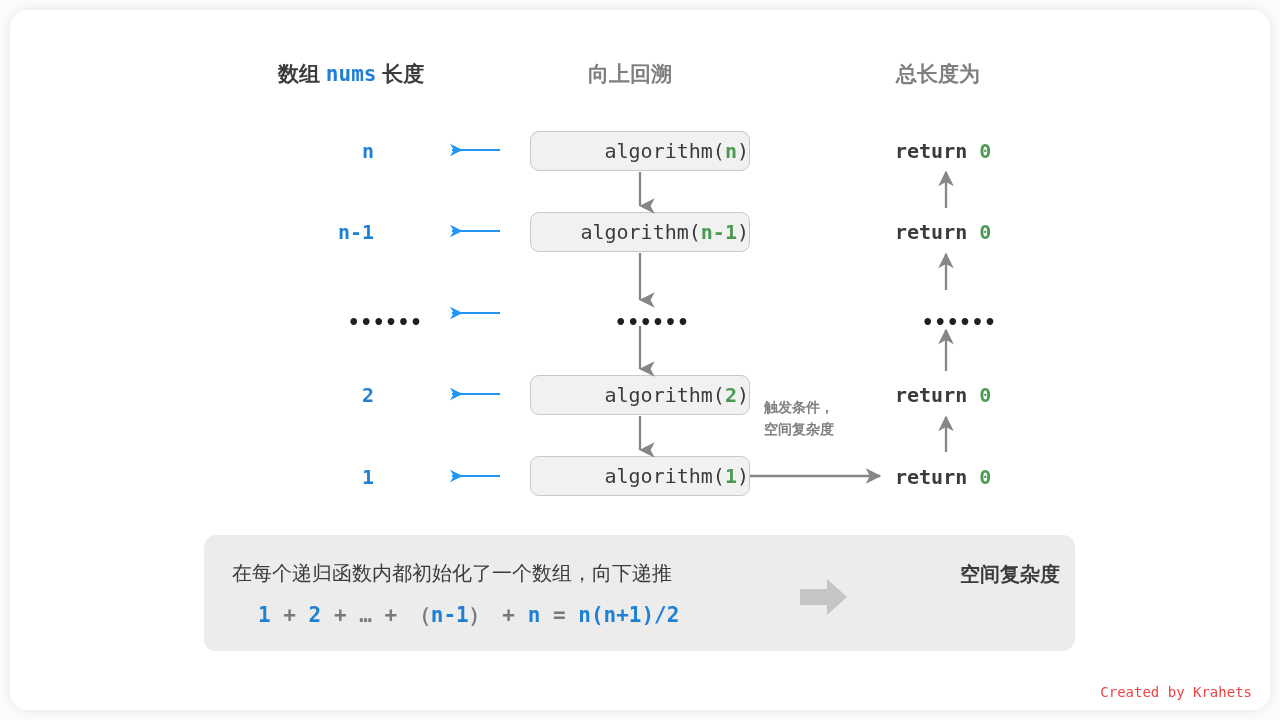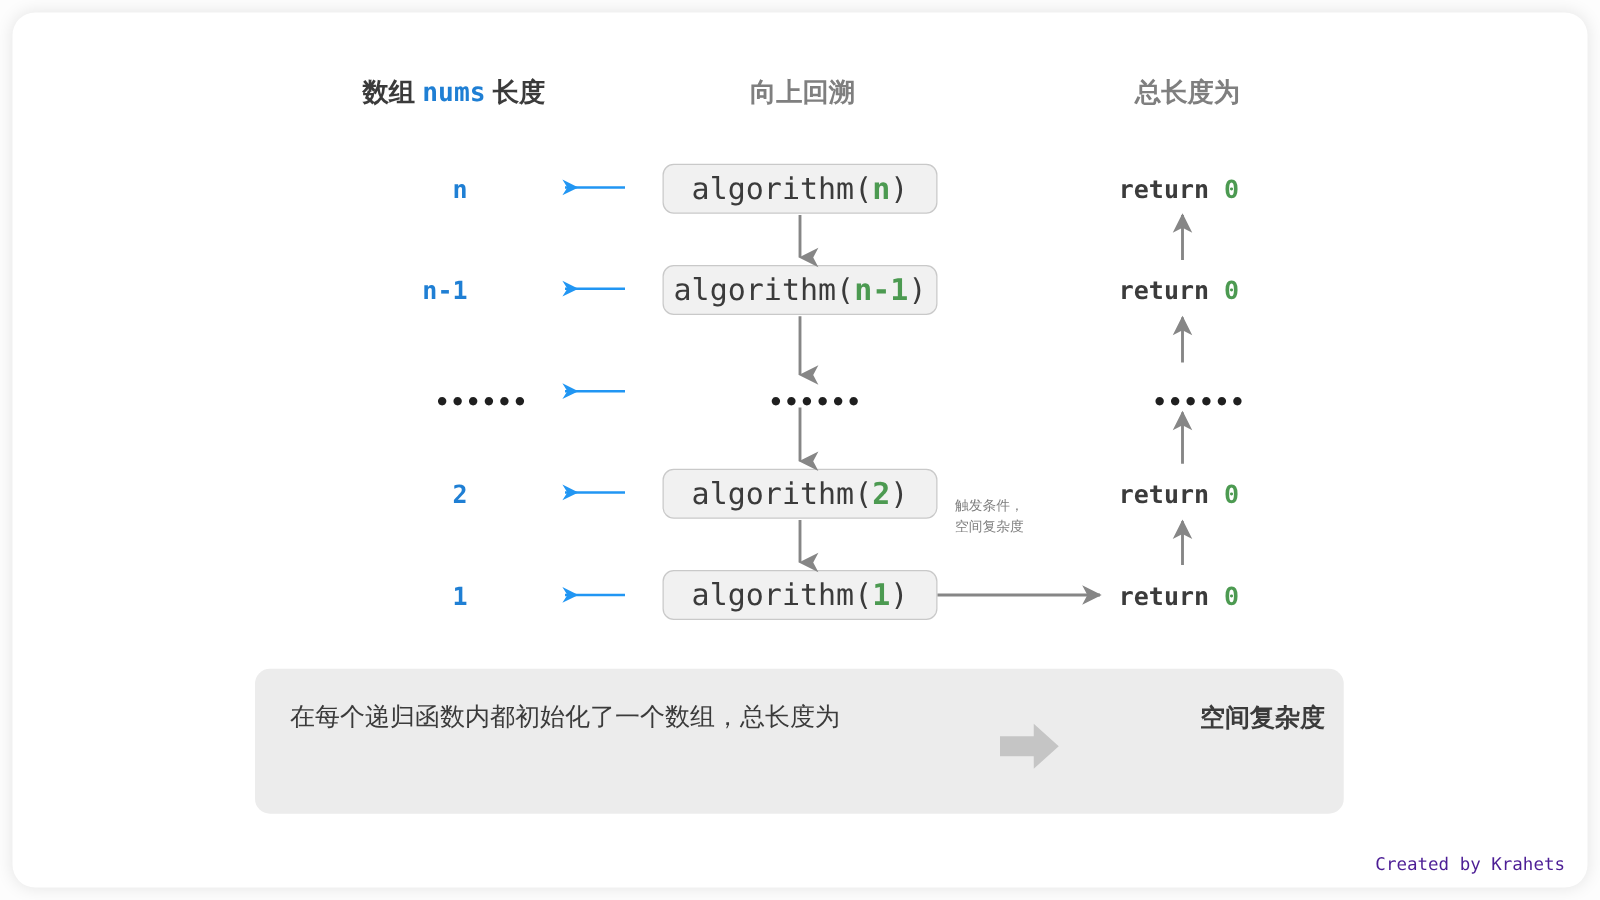--- a/index.html
+++ b/index.html
@@ -28,21 +28,20 @@
     border-radius: 18px;
     box-shadow: 0 0 14px rgba(0,0,0,0.10);
   }
 
   
   .col-head {
     position: absolute;
     font-weight: bold;
     font-size: 21px;
     white-space: nowrap;
-    margin-left: 12px;
   }
   .head-dark { color: #3b3b3b; }
   .head-gray { color: #7f7f7f; }
   .mono { font-family: "DejaVu Sans Mono", "Liberation Mono", monospace; }
   .blue { color: #1f7fd4; }
   .green { color: #4c9a51; }
 
   
   .len-label {
     position: absolute;
@@ -56,23 +55,23 @@
 
   
   .callbox {
     position: absolute;
     height: 40px;
     background: #f1f1f1;
     border: 1.6px solid #c9c9c9;
     border-radius: 9px;
     display: flex;
     align-items: center;
-    justify-content: center;
-    font-family: "DejaVu Sans Mono", "Liberation Mono", monospace;
-    font-size: 24px;
+    justify-content: flex-end;
+    font-family: "DejaVu Sans Mono", "Liberation Mono", monospace;
+    font-size: 20px;
     color: #3b3b3b;
     box-sizing: border-box;
   }
   .callbox b { font-weight: bold; }
 
   
   .ret-label {
     position: absolute;
     font-family: "DejaVu Sans Mono", "Liberation Mono", monospace;
     font-size: 20px;
@@ -96,22 +95,22 @@
   svg.arrows {
     position: absolute;
     left: 0; top: 0;
     width: 1280px; height: 720px;
     overflow: visible;
   }
 
   
   .trigger-note {
     position: absolute;
-    font-weight: normal;
-    font-size: 11px;
+    font-weight: bold;
+    font-size: 14px;
     color: #7f7f7f;
     line-height: 1.55;
     white-space: nowrap;
   }
 
   
   .summary {
     position: absolute;
     left: 204px;
     top: 535px;
@@ -163,21 +162,21 @@
   }
   .sum-right-val sup { font-size: 13px; }
 
   
   .footer {
     position: absolute;
     right: 28px;
     bottom: 20px;
     font-family: "DejaVu Sans Mono", "Liberation Mono", monospace;
     font-size: 14px;
-    color: #4c1d95;
+    color: #ef4444;
     white-space: nowrap;
   }
 </style>
 </head>
 <body>
 
 <div id="stage">
   <div class="card"></div>
 
   <div class="col-head head-dark" style="left:278px; top:60px;">
@@ -276,22 +275,25 @@
       <line x1="946" y1="290" x2="946" y2="254" marker-end="url(#grayhead-gen)"></line>
       <line x1="946" y1="371" x2="946" y2="330" marker-end="url(#grayhead-gen)"></line>
       <line x1="946" y1="452" x2="946" y2="417" marker-end="url(#grayhead-gen)"></line>
     </g>
 
     <line x1="750" y1="476" x2="880" y2="476" stroke="#868686" stroke-width="2.3" fill="none" marker-end="url(#grayhead-gen)"></line>
   </svg>
 
   <div class="summary"></div>
 
-  <div class="sum-line1">在每个递归函数内都初始化了一个数组，总长度为</div>
-
+  <div class="sum-line1">在每个递归函数内都初始化了一个数组，向下递推</div>
+
+  <div class="sum-formula">
+    <span class="blue">1</span><span> + </span><span class="blue">2</span><span> + </span><span>…</span><span> + （</span><span class="blue">n-1</span><span>） + </span><span class="blue">n</span><span> = </span><span class="blue">n(n+1)/2</span>
+  </div>
 
   <svg style="position:absolute; left:800px; top:578px; width:48px; height:38px;" viewBox="0 0 48 38">
     <path d="M0,11 L27,11 L27,1 L47,19 L27,37 L27,27 L0,27 Z" fill="#c5c5c5"></path>
   </svg>
 
   <div class="sum-right-title">空间复杂度</div>
 
   <div class="footer">Created by Krahets</div>
 </div>
 

